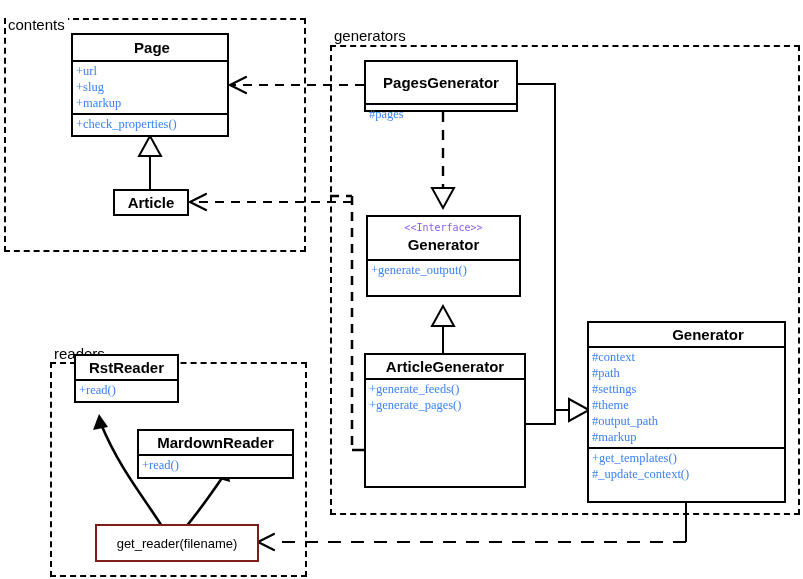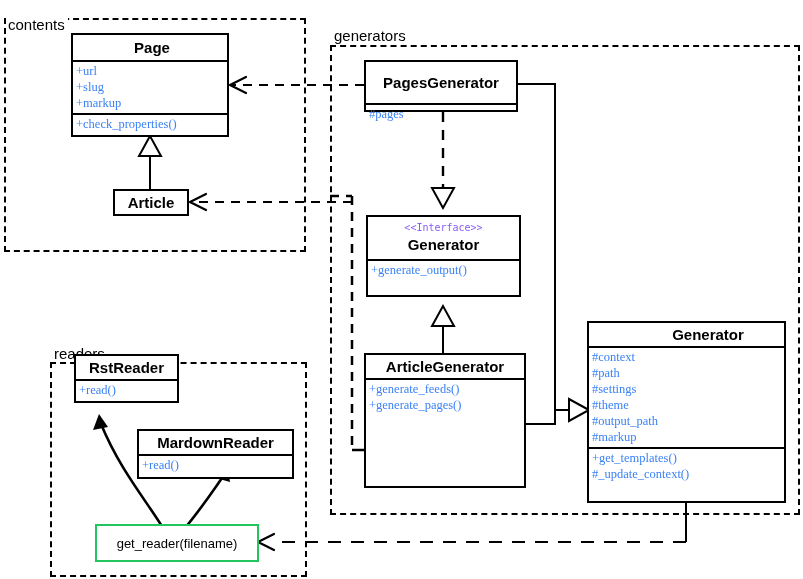--- a/index.html
+++ b/index.html
@@ -76,21 +76,21 @@
   .cls-member {
     font-family: Liberation Serif, serif;
     font-size: 12.5px;
     color: #3b82f6;
     line-height: 16px;
     white-space: nowrap;
   }
   .fn-box {
     position: absolute;
     box-sizing: border-box;
-    border: 2px solid #22c55e;
+    border: 2px solid #7f1d1d;
     background: #ffffff;
     z-index: 5;
     display: flex;
     align-items: center;
     justify-content: center;
   }
   .fn-label {
     font-family: "Liberation Sans", sans-serif;
     font-size: 13px;
     color: #000;

